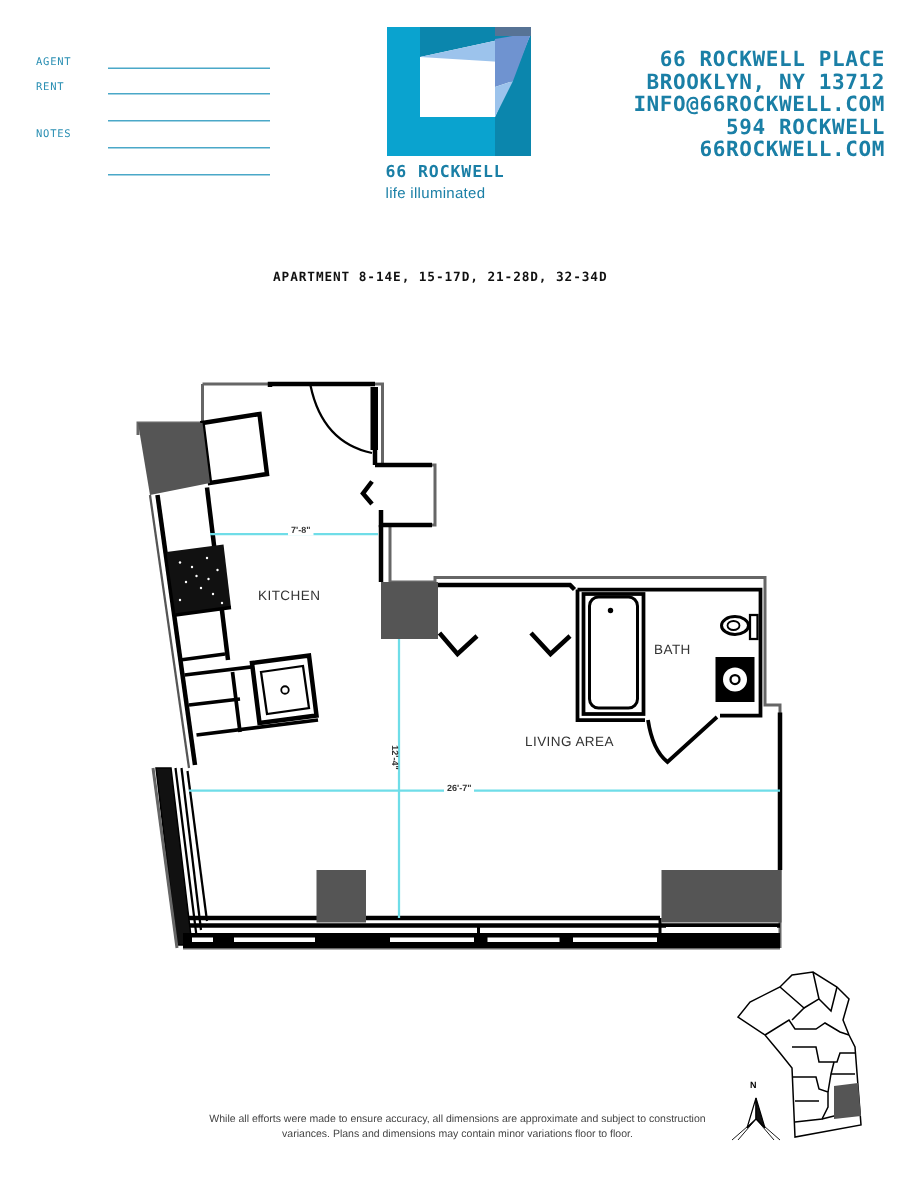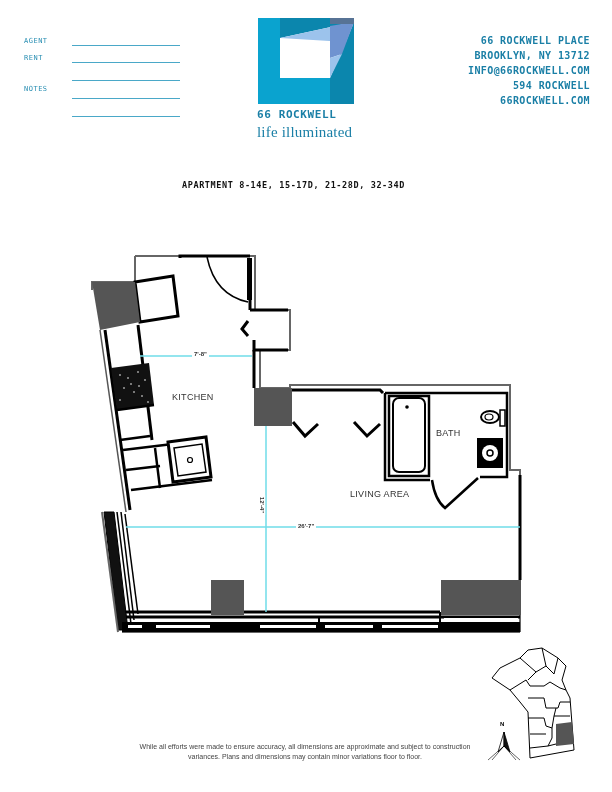--- a/index.html
+++ b/index.html
@@ -1,22 +1,22 @@
 <!DOCTYPE html>
 <html><head>
 <meta charset="utf-8">
 <style>
   html, body { margin: 0; padding: 0; background: #ffffff; }
   body { width: 612px; height: 792px; position: relative; overflow: hidden; font-family: "DejaVu Sans Mono", monospace; }
   .abs { position: absolute; }
   .form-label { position: absolute; font-family: "DejaVu Sans Mono", monospace; font-size: 7px; color: #2a8fb3; letter-spacing: 0.5px; text-align: left; width: 40px; }
   .form-line { position: absolute; height: 0; border-top: 1px solid #4aa8c8; width: 108px; }
-  .contact { position: absolute; right: 22px; font-family: "DejaVu Sans Mono", monospace; font-size: 10px; color: #1a7fa6; font-weight: bold; letter-spacing: 0.4px; text-align: right; line-height: 15px; }
+  .contact { position: absolute; right: 22px; font-family: "DejaVu Sans Mono", monospace; font-size: 14px; color: #1a7fa6; font-weight: bold; letter-spacing: 0.4px; text-align: right; line-height: 15px; }
   .brand-name { position: absolute; left: 257px; top: 108px; width: 100px; font-family: "DejaVu Sans Mono", monospace; font-weight: bold; font-size: 11px; color: #1a7fa6; letter-spacing: 0.6px; }
-  .brand-tag { position: absolute; left: 257px; top: 124px; width: 100px; font-family: Liberation Serif, serif; font-size: 15px; color: #1a7fa6; letter-spacing: 0.2px; }
+  .brand-tag { position: absolute; left: 257px; top: 124px; width: 100px; font-family: Liberation Sans, sans-serif; font-size: 10px; color: #1a7fa6; letter-spacing: 0.2px; }
   .apt-title { position: absolute; left: 182px; top: 180px; font-family: "DejaVu Sans Mono", monospace; font-weight: bold; font-size: 8.5px; color: #111; letter-spacing: 0.6px; }
   .room-label { position: absolute; font-family: "Liberation Sans", sans-serif; font-size: 9px; color: #333; letter-spacing: 0.3px; }
   .dim-label { position: absolute; font-family: "Liberation Sans", sans-serif; font-size: 6px; color: #333; font-weight: bold; background: #fff; padding: 0 2px; }
   .disclaimer { position: absolute; left: 130px; top: 742px; width: 350px; text-align: center; font-family: "Liberation Sans", sans-serif; font-size: 7px; color: #444; line-height: 10px; }
 </style>
 </head>
 <body>
 
 <div>
   <div class="form-label" style="left:24px; top:37px;">AGENT</div>

